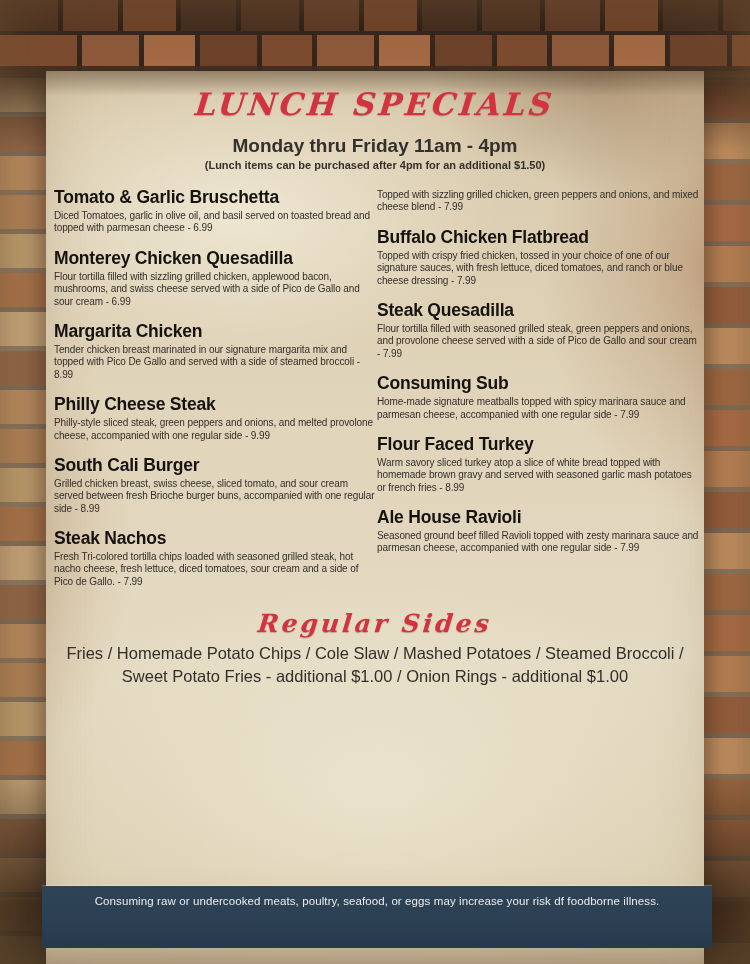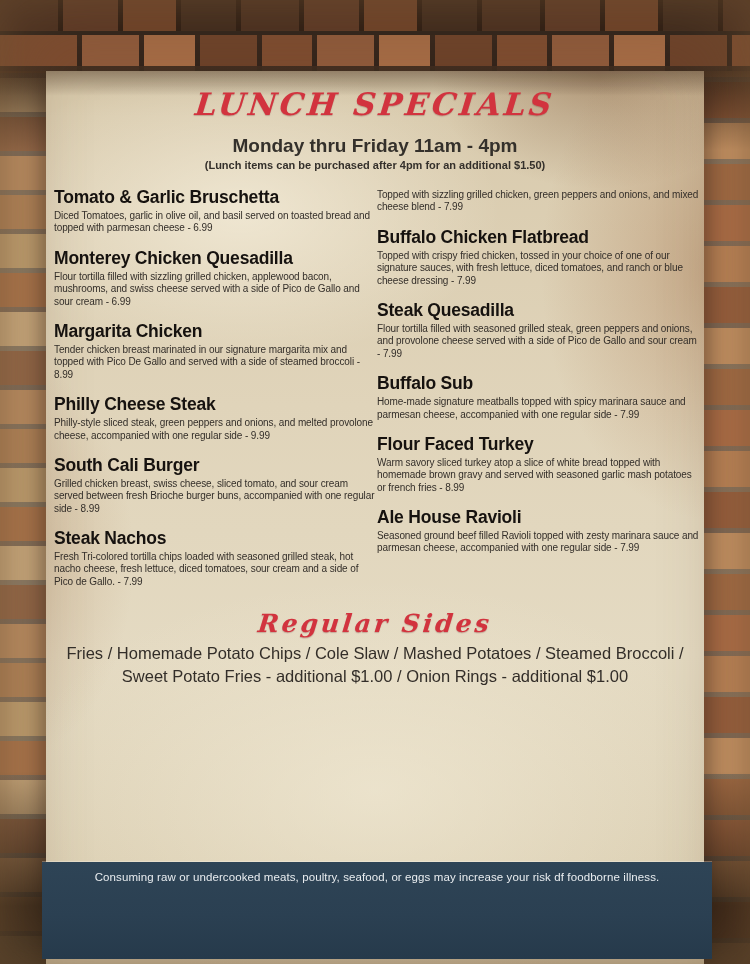--- a/index.html
+++ b/index.html
@@ -75,21 +75,21 @@
   .col{flex:1;min-width:0;}
   .item{margin-bottom:13px;}
   .item-name{font-size:17.5px;font-weight:bold;color:#16120f;letter-spacing:-0.2px;}
   .item-desc{font-size:10px;color:#332e29;line-height:1.24;margin-top:2px;letter-spacing:-0.1px;}
   .sides{text-align:center;margin-top:8px;}
   .sides .script-title{font-size:25px;}
   .sides-line{font-size:16.5px;font-weight:normal;color:#332e29;line-height:1.35;}
   .sides-line.first{margin-top:4px;}
   
   .footer-bar{
-    position:absolute;left:42px;right:38px;bottom:5px;height:97px;z-index:5;
+    position:absolute;left:42px;right:38px;bottom:16px;height:62px;z-index:5;
     background:linear-gradient(180deg, #2e4456 0%, #2b4052 55%, #263a4b 100%);
     box-shadow:0 -1px 0 rgba(255,255,255,.25);
   }
   .disclaimer{
     margin-top:9px;text-align:center;font-size:11.5px;color:#e9edf0;letter-spacing:.1px;
   }
 </style>
 </head>
 <body>
 
@@ -143,21 +143,21 @@
         </div>
         <div class="item">
           <div class="item-name">Buffalo Chicken Flatbread</div>
           <div class="item-desc">Topped with crispy fried chicken, tossed in your choice of one of our signature sauces, with fresh lettuce, diced tomatoes, and ranch or blue cheese dressing - 7.99</div>
         </div>
         <div class="item">
           <div class="item-name">Steak Quesadilla</div>
           <div class="item-desc">Flour tortilla filled with seasoned grilled steak, green peppers and onions, and provolone cheese served with a side of Pico de Gallo and sour cream - 7.99</div>
         </div>
         <div class="item">
-          <div class="item-name">Buffalo Sub</div>
+          <div class="item-name">Consuming Sub</div>
           <div class="item-desc">Home-made signature meatballs topped with spicy marinara sauce and parmesan cheese, accompanied with one regular side - 7.99</div>
         </div>
         <div class="item">
           <div class="item-name">Flour Faced Turkey</div>
           <div class="item-desc">Warm savory sliced turkey atop a slice of white bread topped with homemade brown gravy and served with seasoned garlic mash potatoes or french fries - 8.99</div>
         </div>
         <div class="item">
           <div class="item-name">Ale House Ravioli</div>
           <div class="item-desc">Seasoned ground beef filled Ravioli topped with zesty marinara sauce and parmesan cheese, accompanied with one regular side - 7.99</div>
         </div>

